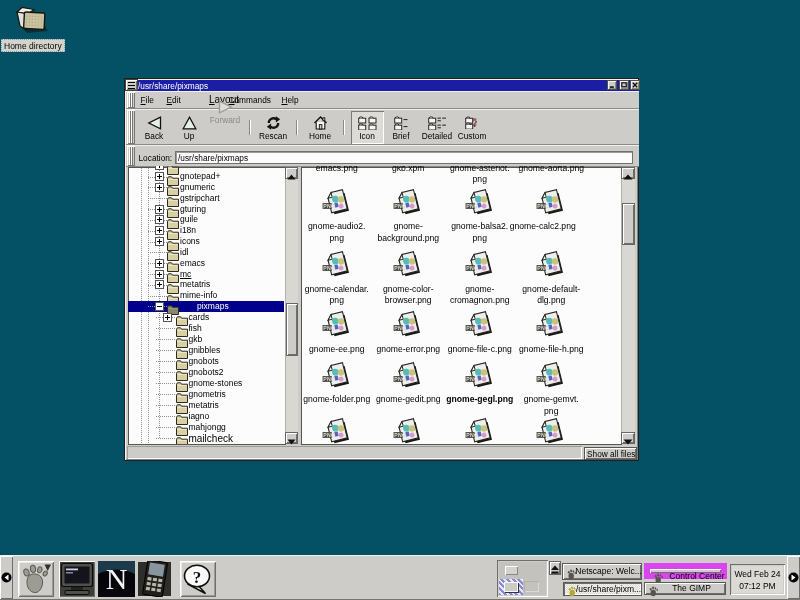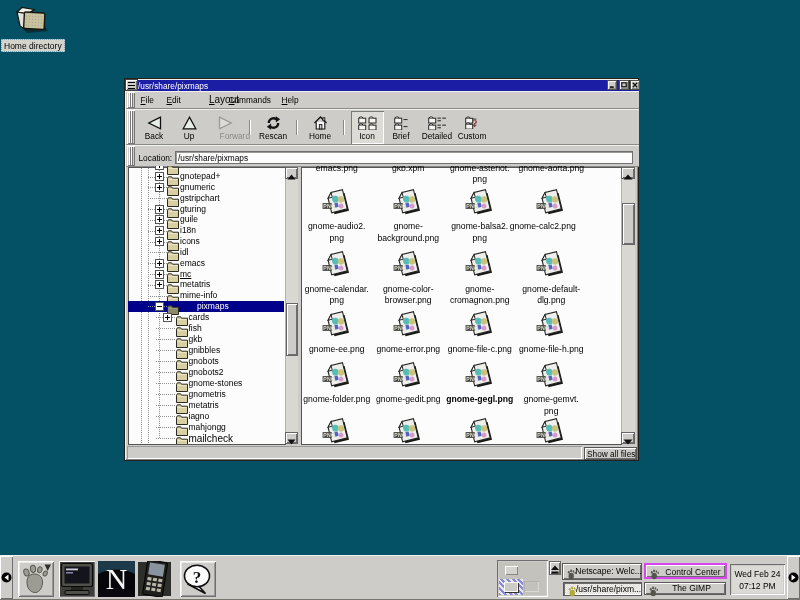--- a/index.html
+++ b/index.html
@@ -63,21 +63,21 @@
         <div style="font-size:8.3px;color:#000;line-height:10px;margin-top:1px;transform:translateZ(0);">Back</div>
       </div>
       <div class="a" style="left:39px;top:36px;width:50px;height:28px;text-align:center;">
         <div style="height:15px;display:flex;align-items:center;justify-content:center;">
           <svg width="15" height="14" viewBox="0 0 15 14">
             <polygon points="7.5,1.2 1.2,12.8 13.8,12.8" fill="#e8eee8" stroke="#101010" stroke-width="1.3"></polygon>
           </svg>
         </div>
         <div style="font-size:8.3px;color:#000;line-height:10px;margin-top:1px;transform:translateZ(0);">Up</div>
       </div>
-      <div class="a" style="left:75px;top:36px;width:50px;height:28px;text-align:right;">
+      <div class="a" style="left:75px;top:20px;width:50px;height:28px;text-align:center;">
         <div style="height:15px;display:flex;align-items:center;justify-content:center;">
           <svg width="15" height="14" viewBox="0 0 15 14">
             <polygon points="1.5,1.2 13.2,7 1.5,12.8" fill="#dcdcd8" stroke="#9a9a96" stroke-width="1.3"></polygon>
           </svg>
         </div>
         <div style="font-size:8.3px;color:#8a8a86;line-height:10px;margin-top:1px;transform:translateZ(0);">Forward</div>
       </div>
       <div class="a" style="left:123px;top:36px;width:50px;height:28px;text-align:center;">
         <div style="height:15px;display:flex;align-items:center;justify-content:center;">
           <svg width="15" height="14" viewBox="0 0 15 14">
@@ -792,21 +792,21 @@
           <g fill="#55554e">
             <ellipse cx="4.2" cy="7" rx="2.7" ry="3.3"></ellipse>
             <ellipse cx="1.8" cy="3.2" rx="0.95" ry="1.3"></ellipse>
             <ellipse cx="4.1" cy="1.9" rx="0.95" ry="1.3"></ellipse>
             <ellipse cx="6.4" cy="2.5" rx="0.85" ry="1.15"></ellipse>
             <ellipse cx="8.2" cy="3.9" rx="0.75" ry="1.05"></ellipse>
           </g>
         </svg></div>
       <div class="a" style="left:13px;top:0;width:65px;height:15px;display:flex;align-items:center;justify-content:center;font-size:8.5px;white-space:nowrap;transform:translateZ(0);">Netscape: Welc...</div>
     </div>
-    <div class="a" style="left:644px;top:563px;width:83px;height:16px;background:#cdccc8;box-shadow:inset 1px 1px 0 #fff, inset -1px -1px 0 #6e6e6e;border:2px solid #d946ef;">
+    <div class="a" style="left:644px;top:563px;width:83px;height:16px;background:#cdccc8;box-shadow:inset 1px 1px 0 #fff, inset -1px -1px 0 #6e6e6e;border:6px solid #d946ef;">
       <div class="a" style="left:4px;top:1px;"><svg width="10" height="11" viewBox="0 0 10 11">
           <g fill="#55554e">
             <ellipse cx="4.2" cy="7" rx="2.7" ry="3.3"></ellipse>
             <ellipse cx="1.8" cy="3.2" rx="0.95" ry="1.3"></ellipse>
             <ellipse cx="4.1" cy="1.9" rx="0.95" ry="1.3"></ellipse>
             <ellipse cx="6.4" cy="2.5" rx="0.85" ry="1.15"></ellipse>
             <ellipse cx="8.2" cy="3.9" rx="0.75" ry="1.05"></ellipse>
           </g>
         </svg></div>
       <div class="a" style="left:13px;top:0;width:68px;height:14px;display:flex;align-items:center;justify-content:center;font-size:8.5px;white-space:nowrap;transform:translateZ(0);">Control Center</div>

